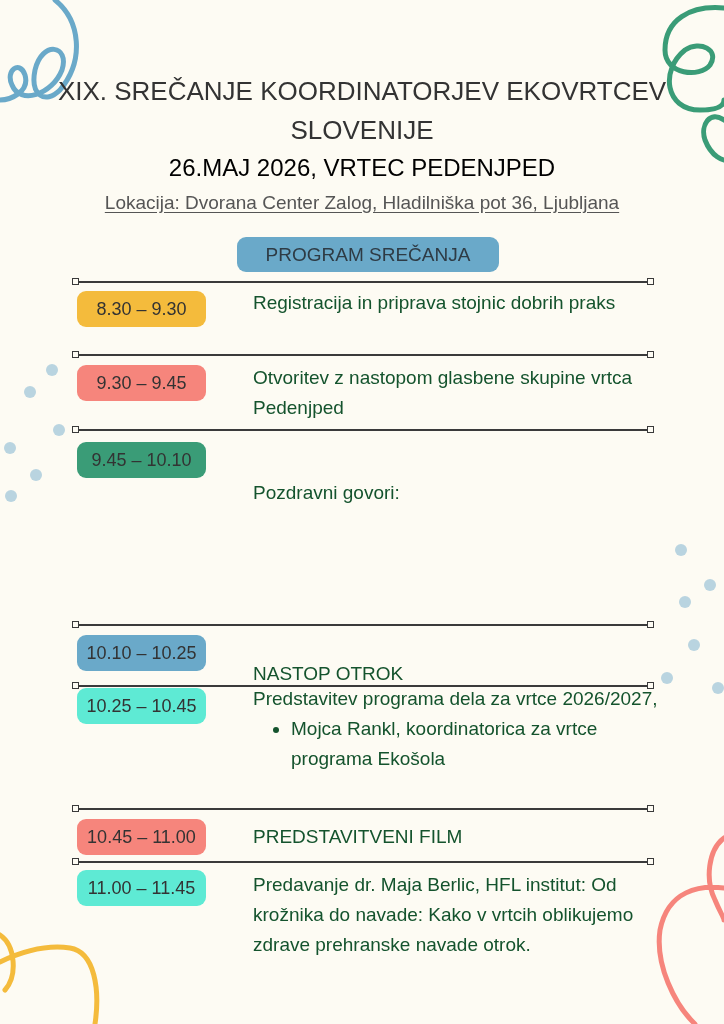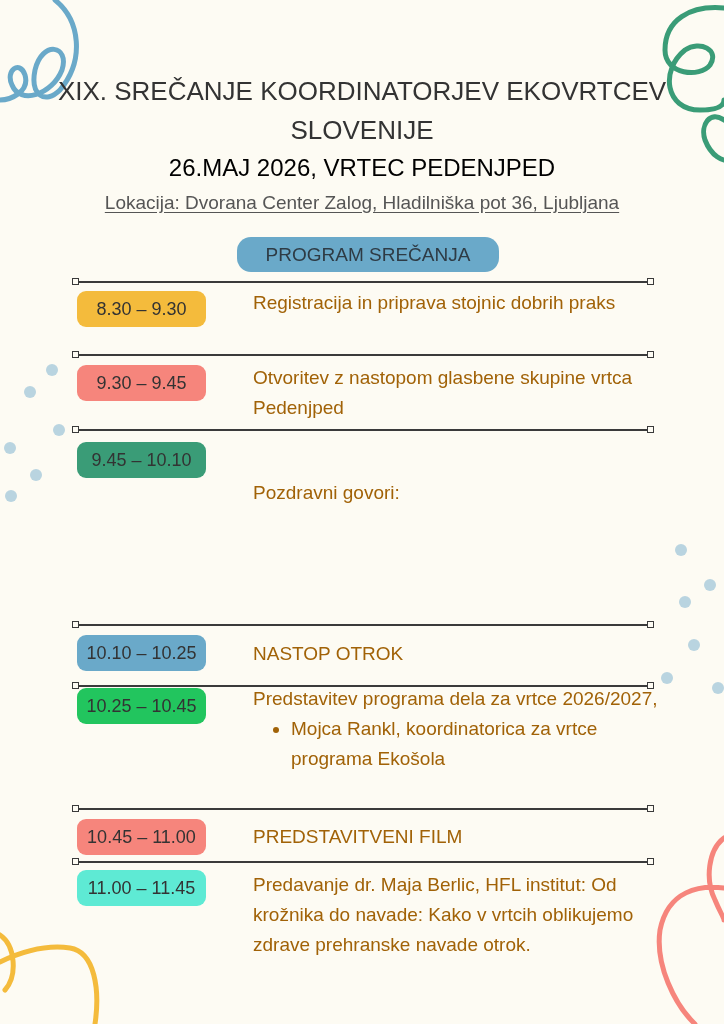--- a/index.html
+++ b/index.html
@@ -14,40 +14,40 @@
     position: absolute; left: 40px; width: 644px; text-align: center;
     font-family: "Liberation Sans", sans-serif; color: #333;
   }
   .t1 { top: 74px; font-size: 26px; line-height: 34px; }
   .t2 { top: 113px; font-size: 26px; line-height: 34px; }
   .t3 { top: 152px; font-size: 24px; line-height: 32px; color: #000000; }
   .t4 { top: 189px; font-size: 19px; line-height: 28px; color: #555; text-decoration: underline; text-underline-offset: 3px; }
 
   .program-header {
     position: absolute; left: 237px; top: 237px; width: 262px; height: 35px;
-    background: #6aa9c9; border-radius: 14px;
+    background: #6aa9c9; border-radius: 9px;
     font-family: "Liberation Sans", sans-serif; font-size: 19px; line-height: 35px;
     text-align: center; color: #2e3b45;
   }
   .divider { position: absolute; left: 76px; width: 574px; height: 2px; background: #3a3a3a; }
   .divider::before, .divider::after {
     content: ""; position: absolute; top: -3px; width: 5px; height: 5px;
     border: 1.5px solid #3a3a3a; background: #fdfbf3;
   }
   .divider::before { left: -4px; }
   .divider::after { right: -4px; }
 
   .pill {
     position: absolute; left: 77px; width: 129px; height: 36px; border-radius: 9px;
     font-family: "Liberation Sans", sans-serif; font-size: 18px; line-height: 36px;
     text-align: center; color: #333;
   }
   .entry {
     position: absolute; left: 253px; width: 410px;
-    font-family: "Liberation Sans", sans-serif; font-size: 19px; line-height: 30px; color: #a16207;
+    font-family: "Liberation Sans", sans-serif; font-size: 19px; line-height: 30px; color: #14532d;
   }
   .entry ul { margin: 0; padding-left: 38px; }
   .entry li { list-style: disc; }
   .dot { position: absolute; width: 12px; height: 12px; border-radius: 50%; background: #b9d4e0; }
 </style>
 </head>
 <body>
 
 <svg class="deco" viewBox="0 0 724 1024">
   <path d="M55,0 C80,20 85,60 60,90 C45,105 30,95 35,70 C42,40 70,45 62,70 C52,95 20,105 12,85 C5,70 20,60 25,75 C30,92 10,100 0,100" fill="none" stroke="#6aa9c9" stroke-width="5" stroke-linecap="round"></path>
@@ -89,23 +89,23 @@
 
 <div class="pill" style="top:365px;background:#f6857c;">9.30 – 9.45</div>
 <div class="entry" style="top:363px;">Otvoritev z nastopom glasbene skupine vrtca Pedenjped</div>
 
 <div class="pill" style="top:442px;background:#3a9c77;">9.45 – 10.10</div>
 <div class="entry" style="top:453px;margin-top:25px;">
   <div>Pozdravni govori:</div>
 </div>
 
 <div class="pill" style="top:635px;background:#6aa9c9;">10.10 – 10.25</div>
-<div class="entry" style="top:639px;">NASTOP OTROK</div>
+<div class="entry" style="top:659px;">NASTOP OTROK</div>
 
-<div class="pill" style="top:688px;background:#22c55e;">10.25 – 10.45</div>
+<div class="pill" style="top:688px;background:#5eead4;">10.25 – 10.45</div>
 <div class="entry" style="top:684px;">
   <div>Predstavitev programa dela za vrtce 2026/2027,</div>
   <ul>
     <li>Mojca Rankl, koordinatorica za vrtce programa Ekošola</li>
   </ul>
 </div>
 
 <div class="pill" style="top:819px;background:#f6857c;">10.45 – 11.00</div>
 <div class="entry" style="top:822px;">PREDSTAVITVENI FILM</div>
 

